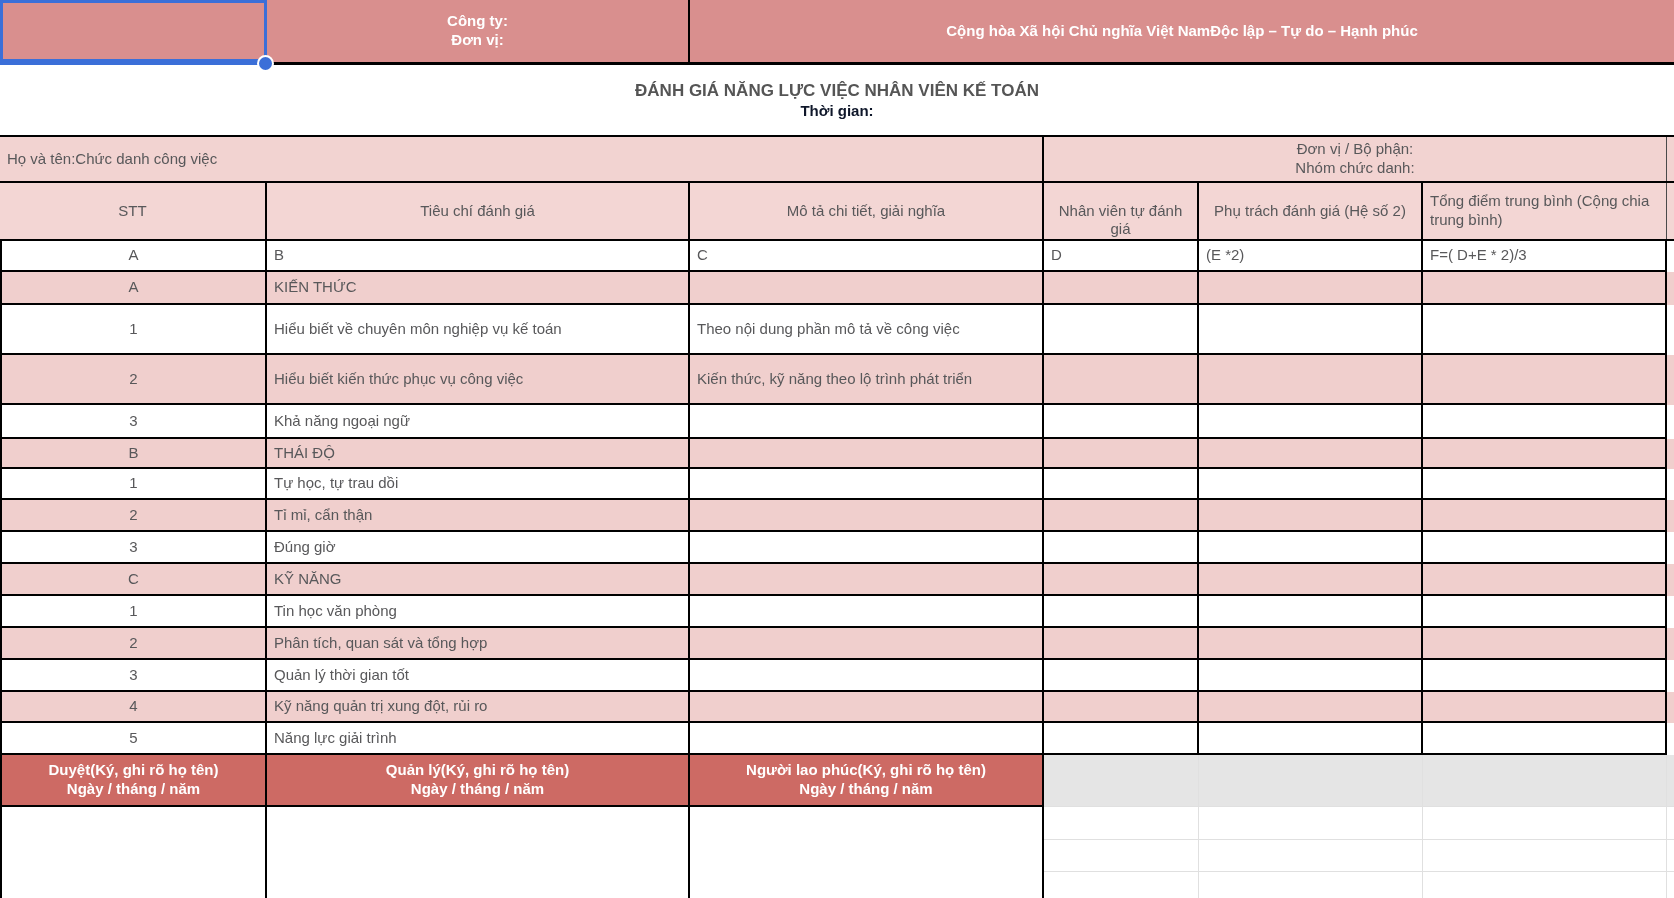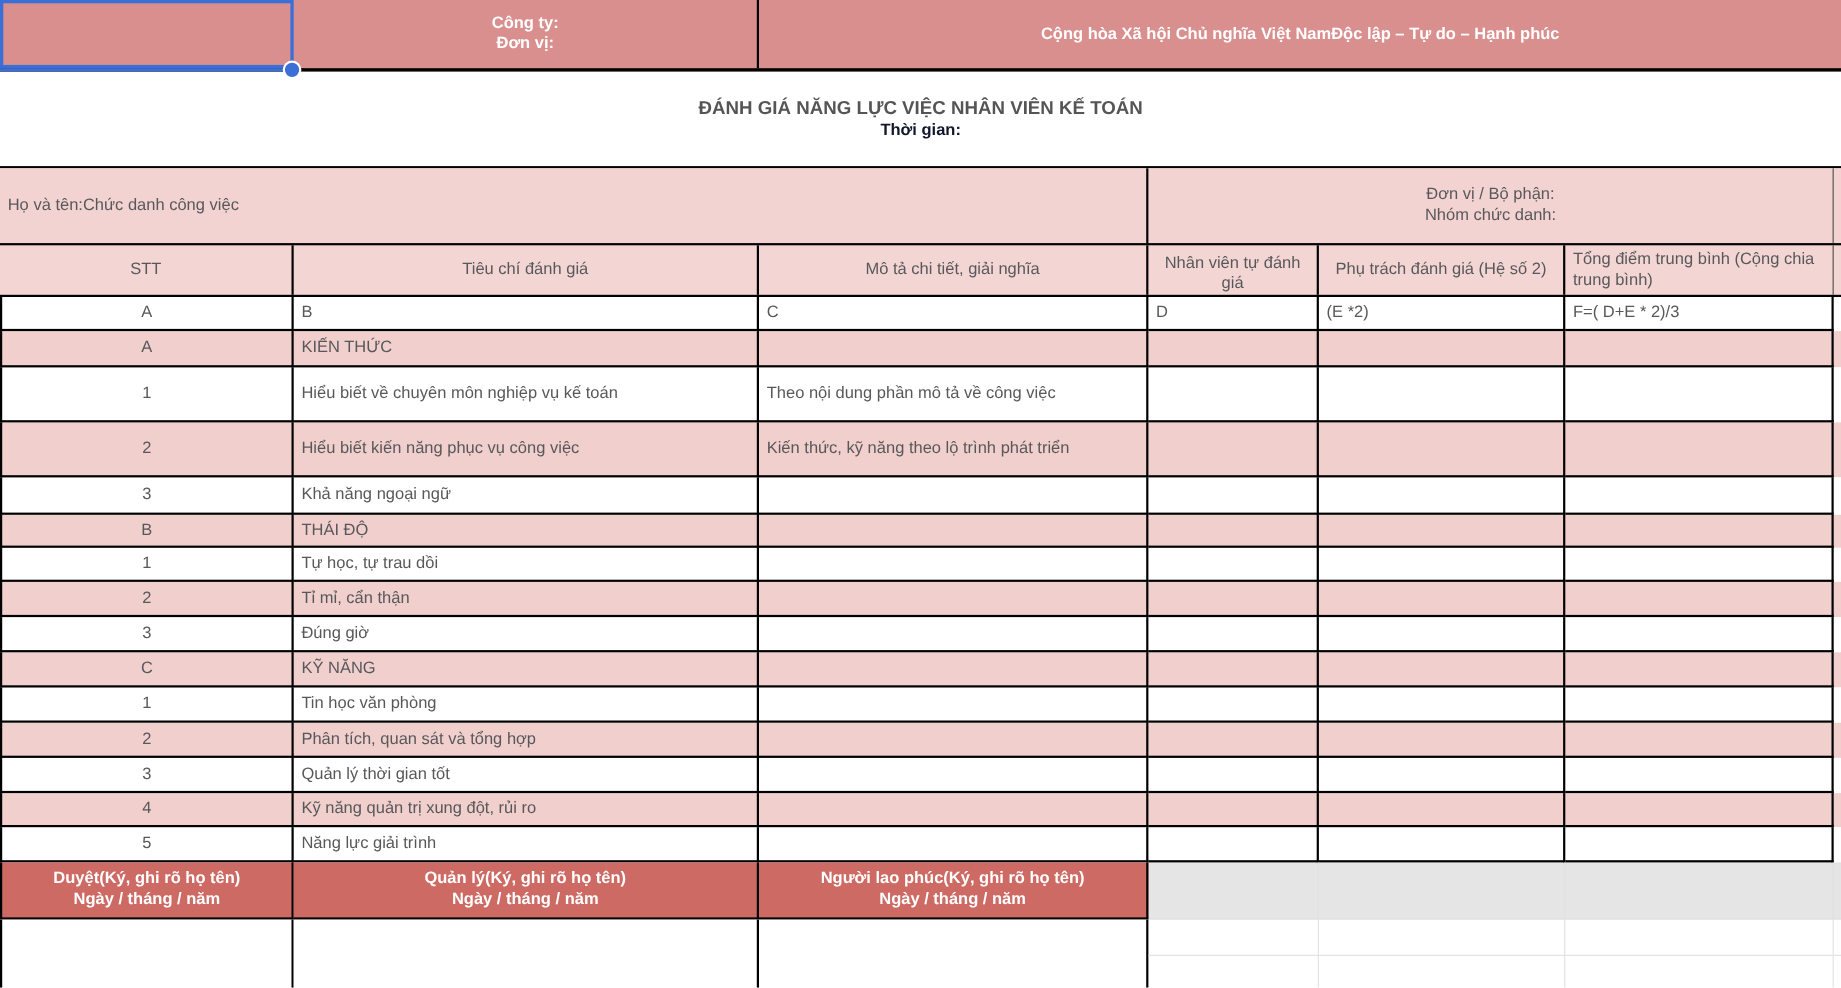--- a/index.html
+++ b/index.html
@@ -21,29 +21,29 @@
   .bold{font-weight:bold;}
   .white{color:#fff;}
 
   
   .r-top{height:65px;grid-template-columns:267px 423px 1fr;background:#d98f8e;border-bottom:3px solid #000;position:relative;z-index:4;overflow:visible;}
   .a1{position:relative;border:3px solid #3b6fd8;overflow:visible;}
   .a1::after{content:"";position:absolute;left:-3px;right:-3px;bottom:-6px;height:3px;background:#3b6fd8;}
   .handle{position:absolute;right:-10px;bottom:-13px;width:13px;height:13px;border-radius:50%;background:#3b6fd8;border:2px solid #fff;z-index:9;}
 
   
-  .r-title{height:88px;grid-template-columns:1fr;background:#fff;border-bottom:2px solid #000;}
+  .r-title{height:72px;grid-template-columns:1fr;background:#fff;border-bottom:2px solid #000;}
   .title-line1{font-size:17px;font-weight:bold;color:#555;}
   .title-line2{font-size:15px;font-weight:bold;color:#0f172a;margin-top:1px;}
 
   
-  .r-info{height:68px;grid-template-columns:1044px 623px 7px;background:#f2d3d1;}
-
-  
-  .r-head{height:49px;grid-template-columns:267px 423px 354px 155px 224px 244px 7px;background:#f3d6d4;border-top:2px solid #000;border-bottom:2px solid #000;}
+  .r-info{height:44px;grid-template-columns:1044px 623px 7px;background:#f2d3d1;}
+
+  
+  .r-head{height:60px;grid-template-columns:267px 423px 354px 155px 224px 244px 7px;background:#f3d6d4;border-top:2px solid #000;border-bottom:2px solid #000;}
   .r-head .cell{border-right:2px solid #000;}
   .r-head .cell:nth-last-child(1){border-right:none;}
   .r-head .cell:nth-last-child(2){border-right:1px solid #4a4a4a;}
 
   
   .r-letters{height:31px;grid-template-columns:267px 423px 354px 155px 224px 244px 7px;background:#fff;}
 
   
   .body{grid-template-columns:267px 423px 354px 155px 224px 244px 7px;}
   .body.pinkrow{background:#f0cfcd;}
@@ -173,21 +173,21 @@
     <div class="cell bb br"></div>
     <div class="cell bb br"></div>
     <div></div>
   </div>
 
   <div class="row body pinkrow" style="height:50px">
     <div class="cell cc bb br bl">
         <span>2</span>
       </div>
     <div class="cell cl bb br">
-        <span>Hiểu biết kiến năng phục vụ công việc</span>
+        <span>Hiểu biết kiến thức phục vụ công việc</span>
       </div>
     <div class="cell cl bb br">
         <span>Kiến thức, kỹ năng theo lộ trình phát triển</span>
       </div>
     <div class="cell bb br"></div>
     <div class="cell bb br"></div>
     <div class="cell bb br"></div>
     <div></div>
   </div>
 

